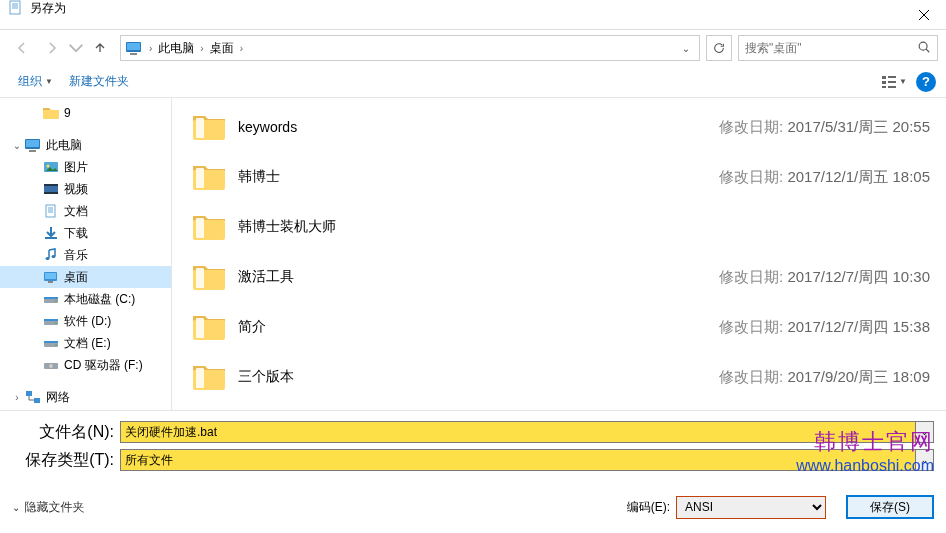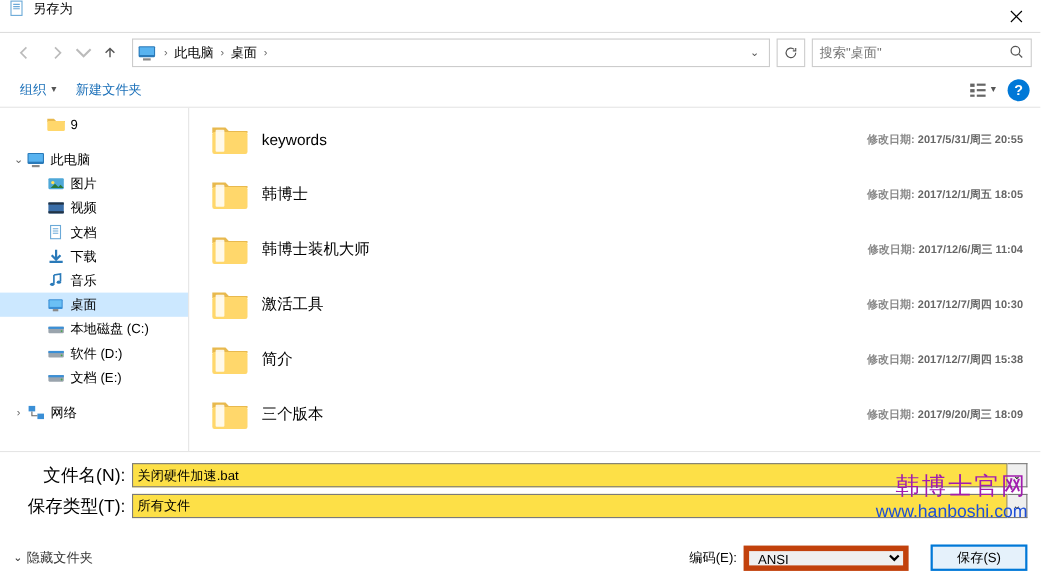--- a/index.html
+++ b/index.html
@@ -38,38 +38,38 @@
 .tree-item .indent { display: inline-block; }
 .tree-item .expand { width: 14px; font-size: 10px; color: #666; text-align: center; visibility: hidden; }
 .tree-item.has-children .expand { visibility: visible; }
 .tree-item .node-icon { width: 18px; height: 16px; margin-right: 4px; display: flex; align-items: center; justify-content: center; }
 .tree-item .label { }
 
 .filelist { flex: 1; overflow-y: auto; padding: 4px 0; position: relative; }
 .file-row { display: flex; align-items: center; height: 50px; padding: 0 16px 0 18px; }
 .file-row .folder-icon { width: 38px; height: 38px; margin-right: 10px; }
 .file-row .file-name { flex: 1; font-size: 14px; color: #000; }
-.file-row .file-meta { font-size: 10px; color: #666; font-weight: bold; }
+.file-row .file-meta { font-size: 15px; color: #666; }
 .file-row .meta-label { color: #888; }
 
 .bottom-section { border-top: 1px solid #e5e5e5; padding: 10px 12px 10px 0; }
 .form-row { display: flex; align-items: center; margin-bottom: 6px; }
 .form-row .label { width: 120px; text-align: right; padding-right: 6px; font-size: 16px; }
 .form-row .field { flex: 1; }
 .form-row input, .form-row select { width: 100%; height: 22px; border: 1px solid #7a7a7a; padding: 0 4px; font-size: 12px; background: #fde047; }
 .form-row .combo { display: flex; }
 .form-row .combo input { flex: 1; }
 .form-row .combo .dd-btn { width: 18px; border: 1px solid #7a7a7a; border-left: none; display: flex; align-items: center; justify-content: center; font-size: 9px; background: #efefef; }
 
 .footer { display: flex; align-items: center; padding: 8px 12px; }
 .footer .hide-folders { display: flex; align-items: center; gap: 4px; font-size: 12px; color: #333; }
 .footer .hide-folders .chev { font-size: 10px; }
 .footer .spacer { flex: 1; }
 .footer .enc-label { font-size: 12px; margin-right: 6px; }
-.footer select { width: 150px; height: 23px; border: 5px solid #c2410c; font-size: 12px; margin-right: 14px; padding: 0 4px; }
+.footer select { width: 150px; height: 23px; border: 1px solid #c2410c; font-size: 12px; margin-right: 14px; padding: 0 4px; }
 .footer button { width: 88px; height: 24px; border: 1px solid #888; background: #e1e1e1; font-size: 12px; margin-left: 6px; cursor: pointer; }
 .footer button.primary { border: 2px solid #0078d7; background: #e5f1fb; text-align: center; }
 
 .watermark { position: absolute; right: 12px; bottom: 58px; text-align: right; pointer-events: none; z-index: 100; }
 .watermark .line1 { font-size: 22px; color: #a21caf; letter-spacing: 2px; }
 .watermark .line2 { font-size: 16px; color: #1d4ed8; }
 
 
 .folder-svg { fill: #ffd76b; }
 .folder-tab { fill: #e8b94e; }
@@ -297,20 +297,32 @@
         <span class="expand">›</span>
         <span class="node-icon">
           <svg viewBox="0 0 18 16">
             <rect x="2" y="6" width="14" height="6" class="drive-body" rx="1"></rect>
             <rect x="2" y="6" width="14" height="2" class="drive-bar"></rect>
             <circle cx="14" cy="10" r="0.8" fill="#4a4"></circle>
           </svg>
         </span>
         <span class="label">文档 (E:)</span>
       </div>
+      <div class="tree-item">
+        <span class="indent" style="width:28px"></span>
+        <span class="expand">›</span>
+        <span class="node-icon">
+          <svg viewBox="0 0 18 16">
+            <rect x="2" y="6" width="14" height="6" fill="#9aa4ad" rx="1"></rect>
+            <circle cx="9" cy="9" r="2.2" fill="#ddd" stroke="#888" stroke-width="0.5"></circle>
+            <circle cx="9" cy="9" r="0.6" fill="#888"></circle>
+          </svg>
+        </span>
+        <span class="label">CD 驱动器 (F:)</span>
+      </div>
       <div style="height: 10px;"></div>
       <div class="tree-item has-children">
         <span class="indent" style="width:10px"></span>
         <span class="expand">›</span>
         <span class="node-icon">
           <svg viewBox="0 0 18 16">
             <rect x="2" y="2" width="6" height="5" fill="#3a8fd6"></rect>
             <rect x="10" y="9" width="6" height="5" fill="#3a8fd6"></rect>
             <path d="M5 7 L5 11 L10 11" fill="none" stroke="#666"></path>
           </svg>
@@ -337,21 +349,20 @@
         <span class="file-name">韩博士</span>
         <span class="file-meta"><span class="meta-label">修改日期: </span>2017/12/1/周五 18:05</span>
       </div>
       <div class="file-row">
         <span class="folder-icon"><svg viewBox="0 0 38 38">
             <path fill="#e8b94e" d="M3 8h12l3 3h17v2H3z"></path>
             <rect fill="#ffd76b" x="3" y="12" width="32" height="20" rx="2"></rect>
             <rect fill="#fff" x="6" y="10" width="8" height="20" rx="1" opacity="0.85"></rect>
           </svg></span>
         <span class="file-name">韩博士装机大师</span>
-        <span class="file-meta"><span class="meta-label">修改日期: </span>2017/12/6/周三 11:04</span>
       </div>
       <div class="file-row">
         <span class="folder-icon"><svg viewBox="0 0 38 38">
             <path fill="#e8b94e" d="M3 8h12l3 3h17v2H3z"></path>
             <rect fill="#ffd76b" x="3" y="12" width="32" height="20" rx="2"></rect>
             <rect fill="#fff" x="6" y="10" width="8" height="20" rx="1" opacity="0.85"></rect>
           </svg></span>
         <span class="file-name">激活工具</span>
         <span class="file-meta"><span class="meta-label">修改日期: </span>2017/12/7/周四 10:30</span>
       </div>

